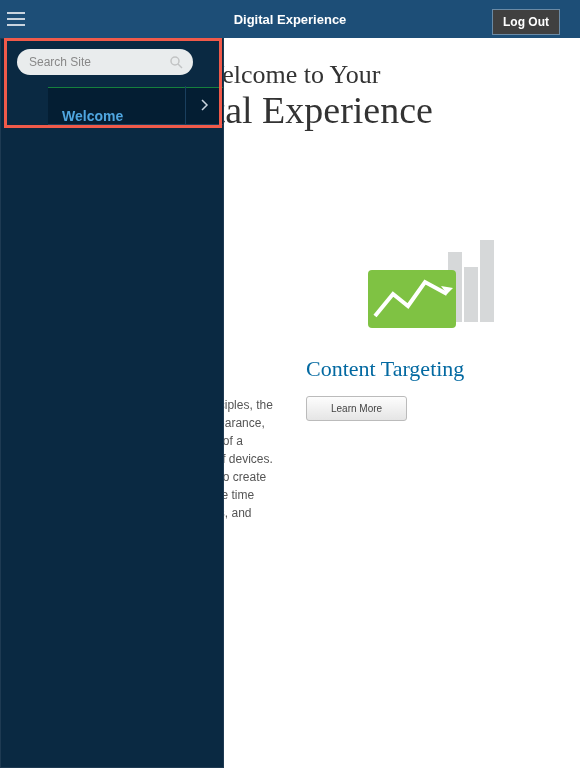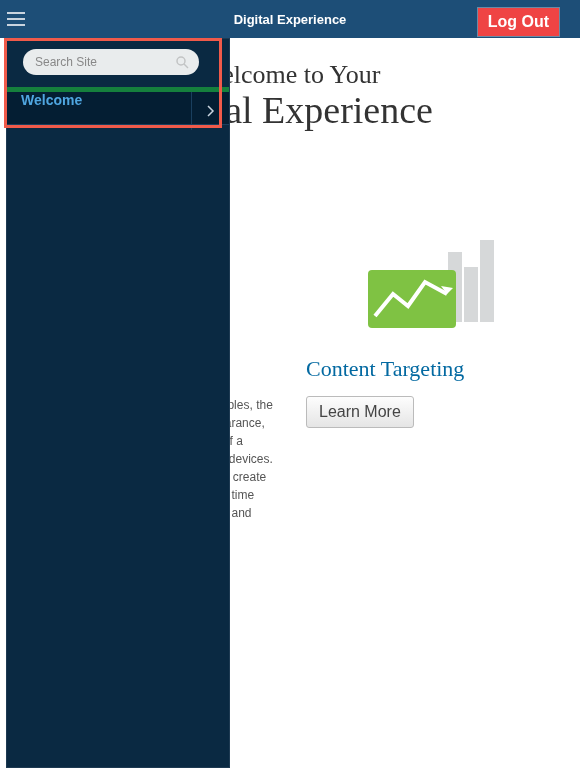--- a/index.html
+++ b/index.html
@@ -4,46 +4,46 @@
 <style>
 * { margin: 0; padding: 0; box-sizing: border-box; }
 body { font-family: Arial, Helvetica, sans-serif; width: 580px; height: 768px; overflow: hidden; background: #fff; position: relative; }
 
 .topbar { height: 38px; background: #1d4e77; display: flex; align-items: center; color: #fff; font-size: 13px; position: relative; z-index: 5; }
 .hamburger { width: 32px; height: 38px; display: flex; align-items: center; justify-content: center; cursor: pointer; }
 .hamburger svg { width: 18px; height: 14px; }
 .topbar-title { position: absolute; left: 50%; transform: translateX(-50%); font-weight: bold; }
 .topbar-right { margin-left: auto; display: flex; align-items: center; gap: 10px; padding-right: 20px; flex-direction: column; }
 .topbar-user { font-size: 12px; font-weight: bold; }
-.logout-btn { background: #ef4444; border: 1px solid #6a8aa5; color: #fff; padding: 5px 10px; font-size: 16px; font-weight: bold; cursor: pointer; }
+.logout-btn { background: #404040; border: 1px solid #6a8aa5; color: #fff; padding: 5px 10px; font-size: 12px; font-weight: bold; cursor: pointer; }
 .chevron-down { width: 14px; display: flex; align-items: center; justify-content: center; cursor: pointer; margin-left: 4px; }
 
-.sidebar { position: absolute; top: 38px; left: 6px; width: 224px; bottom: 0; background: #0a2942; z-index: 4; border: 1px solid #1e3a52; }
+.sidebar { position: absolute; top: 38px; left: 0; width: 224px; bottom: 0; background: #0a2942; z-index: 4; border: 1px solid #1e3a52; }
 .search-wrap { padding: 10px 16px 12px 16px; }
 .search-box { position: relative; width: 176px; height: 26px; background: #e9eced; border-radius: 13px; display: flex; align-items: center; padding: 0 28px 0 12px; }
 .search-box input { border: none; background: transparent; outline: none; width: 100%; font-size: 12px; color: #777; }
 .search-box input::placeholder { color: #888; }
 .search-icon { position: absolute; right: 10px; top: 6px; opacity: 0.4; }
 
-.nav-item { height: 38px; display: flex; align-items: flex-start; justify-content: space-between; padding: 0 0 0 14px; border-top: 5px solid #15803d; border-bottom: 1px solid #1a3f5e; background: #041e33; cursor: pointer; }
+.nav-item { height: 38px; display: flex; align-items: flex-end; justify-content: space-between; padding: 0 0 0 14px; border-top: 1px solid #15803d; border-bottom: 1px solid #1a3f5e; background: #041e33; cursor: pointer; margin-left: 47px; }
 .nav-item-label { color: #4fa6e0; font-size: 14px; font-weight: bold; }
 .nav-chevron { width: 38px; height: 38px; display: flex; align-items: center; justify-content: center; border-left: 1px solid #1a3f5e; }
 
 .highlight-rect { position: absolute; top: 38px; left: 4px; width: 218px; height: 90px; border: 3px solid #f05a4a; z-index: 6; pointer-events: none; }
 
 .main { position: absolute; top: 38px; left: 0; right: 0; bottom: 0; padding: 20px 24px; z-index: 1; }
 .hero-title { text-align: center; font-family: Georgia, 'Times New Roman', serif; font-weight: normal; font-size: 26px; color: #333; margin-top: 2px; }
 .hero-subtitle { text-align: center; font-family: Georgia, 'Times New Roman', serif; font-weight: normal; font-size: 38px; color: #333; margin-top: -2px; }
 
 .cards { display: flex; gap: 32px; margin-top: 90px; padding: 0 6px; }
 .card { flex: 1; }
 .card-img { height: 120px; display: flex; align-items: flex-end; justify-content: center; margin-bottom: 14px; }
 .card h3 { font-family: Georgia, 'Times New Roman', serif; font-weight: normal; font-size: 22px; color: #0369a1; margin-bottom: 14px; }
 .card p { font-size: 12px; color: #555; line-height: 1.5; margin-bottom: 18px; }
-.learn-btn { background: linear-gradient(#fdfdfd, #e5e5e5); border: 1px solid #bbb; border-radius: 3px; padding: 6px 12px; font-size: 16px; color: #444; cursor: pointer; }
+.learn-btn { background: linear-gradient(#fdfdfd, #e5e5e5); border: 1px solid #bbb; border-radius: 3px; padding: 6px 24px; font-size: 10px; color: #444; cursor: pointer; }
 
 .social-row { margin-top: 30px; padding: 0 6px; }
 .social-img { height: 110px; display: flex; align-items: center; }
 .social-row h3 { font-family: Georgia, 'Times New Roman', serif; font-weight: normal; font-size: 22px; color: #222; margin-top: 8px; }
 </style>
 </head>
 <body>
 
 <div class="topbar">
   <div class="hamburger">

